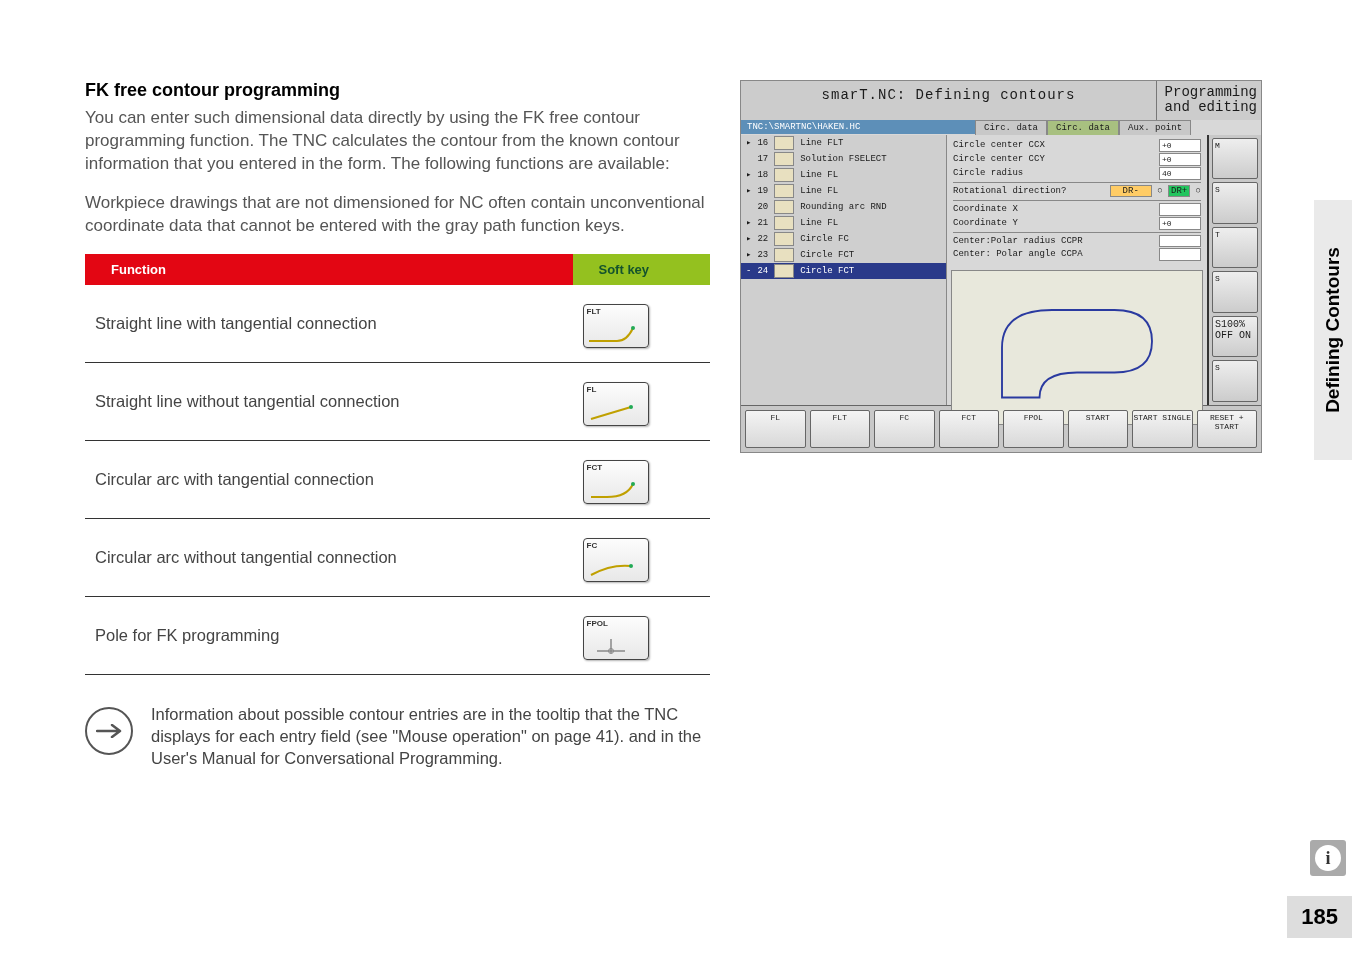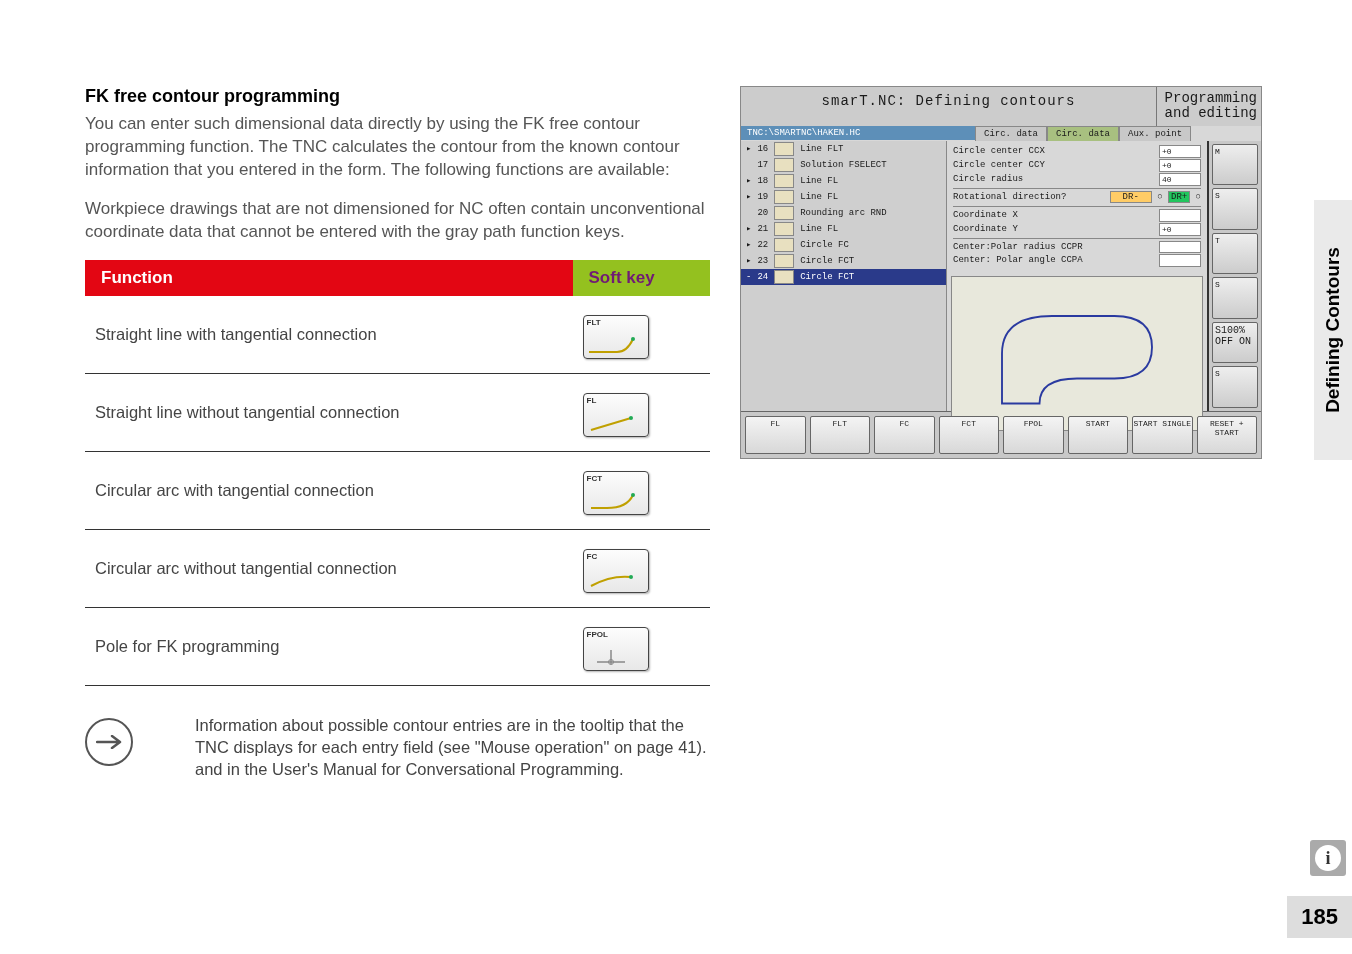--- a/index.html
+++ b/index.html
@@ -8,21 +8,21 @@
     width: 1352px;
     height: 954px;
     font-family: Arial, Helvetica, sans-serif;
     background: #fff;
     position: relative;
     color: #000;
   }
   .page {
     position: absolute;
     left: 85px;
-    top: 86px;
+    top: 80px;
     width: 1180px;
   }
   .left-col {
     float: left;
     width: 625px;
   }
   .right-col {
     float: left;
     width: 520px;
     margin-left: 30px;
@@ -40,31 +40,31 @@
   }
   table.funcs {
     width: 100%;
     border-collapse: collapse;
     margin-top: 6px;
   }
   table.funcs thead tr {
   }
   table.funcs th {
     text-align: left;
-    padding: 8px 16px;
-    font-size: 17px;
+    padding: 8px 26px;
+    font-size: 13px;
   }
   table.funcs th.func-h {
     background: #e30613;
     color: #fff;
     width: 78%;
   }
   table.funcs th.soft-h {
     background: #94c11f;
-    color: #701a75;
+    color: #14532d;
     width: 22%;
   }
   table.funcs td {
     border-bottom: 1px solid #333;
     padding: 14px 10px;
     font-size: 16.5px;
     color: #444;
     vertical-align: middle;
   }
   .softkey {
@@ -79,21 +79,20 @@
     font-weight: bold;
     padding: 2px 3px;
     position: relative;
     color:#333;
   }
   .softkey svg { position:absolute; left:3px; bottom:3px; }
   .note-box {
     margin-top: 28px;
     display: flex;
     align-items: flex-start;
-    gap: 44px;
   }
   .note-icon {
     width: 44px;
     height: 44px;
     border: 2.5px solid #555;
     border-radius: 50%;
     display:flex;
     align-items:center;
     justify-content:center;
     flex-shrink:0;

